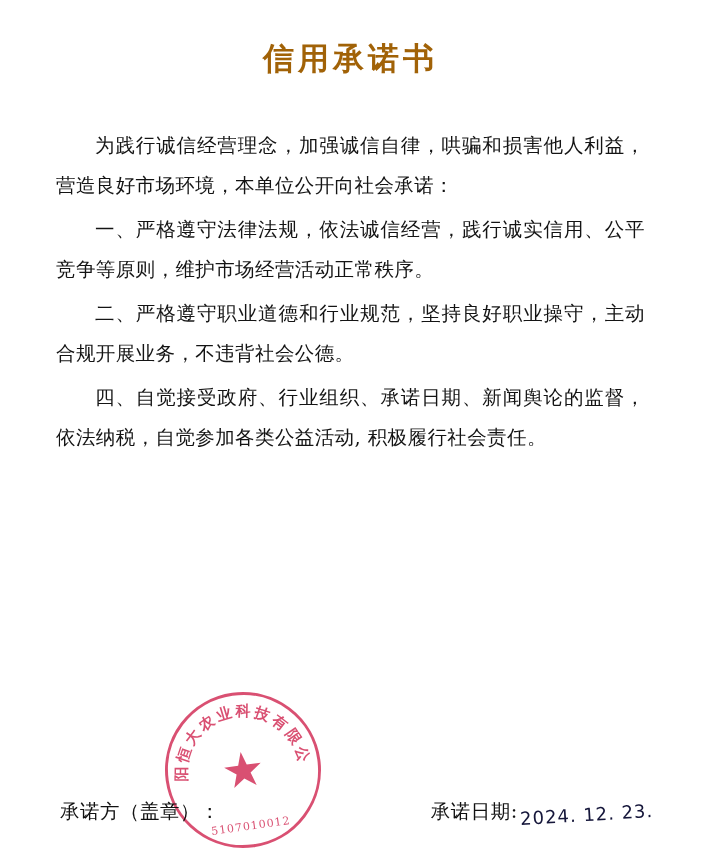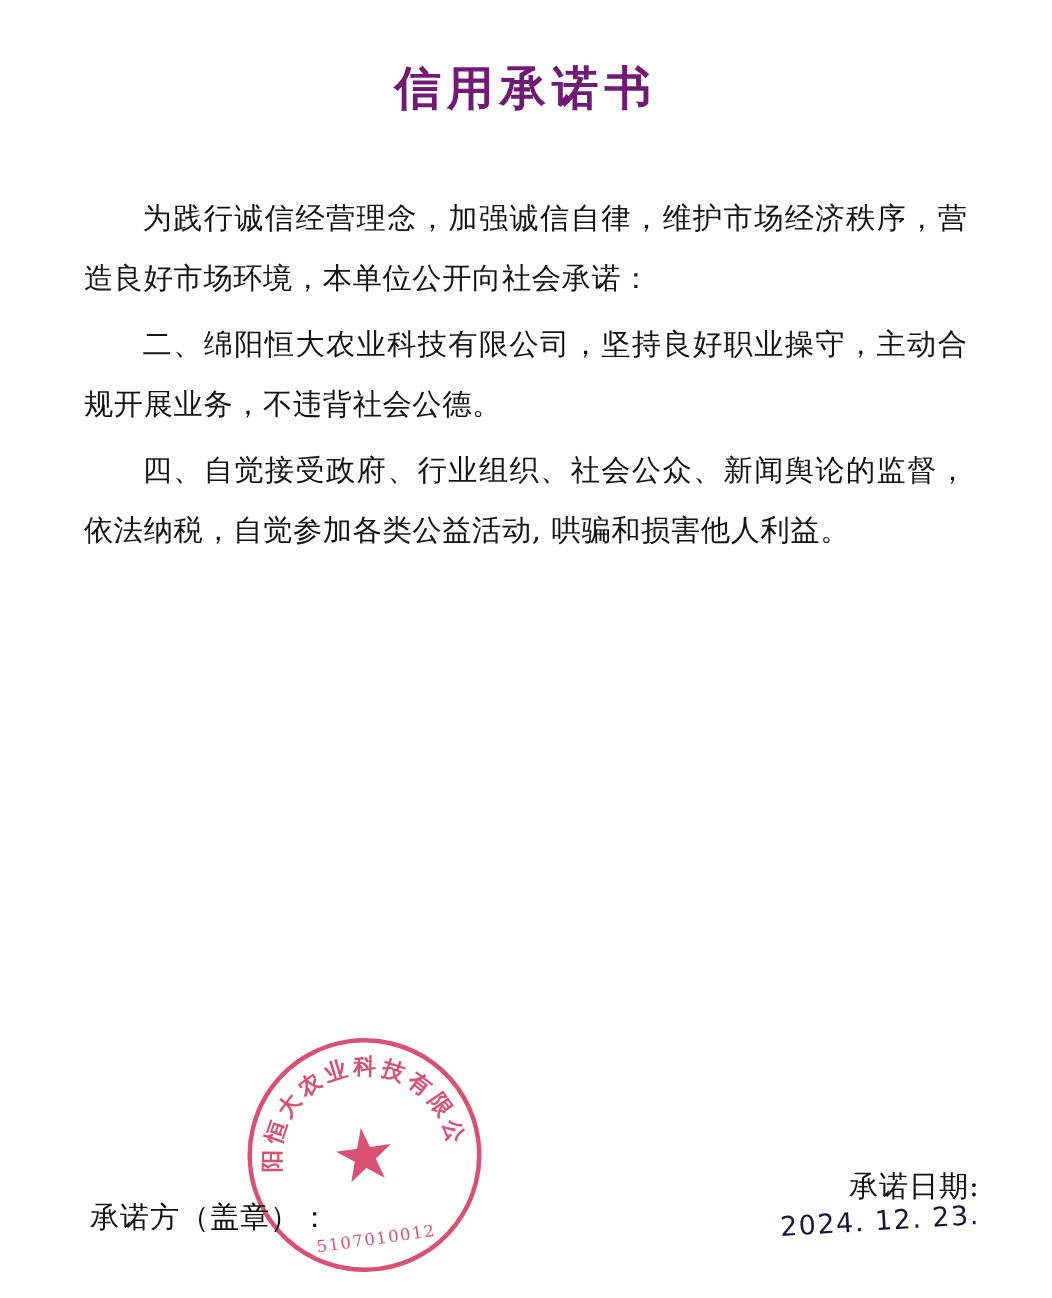--- a/index.html
+++ b/index.html
@@ -23,21 +23,21 @@
     padding: 0 56px;
   }
   .doc-title {
     text-align: center;
     font-size: 31px;
     font-weight: bold;
     letter-spacing: 4px;
     margin-top: 38px;
     margin-bottom: 0;
     font-family: "DejaVu Serif", "Liberation Serif", serif;
-    color: #701a75;
+    color: #a16207;
   }
   .body-text {
     margin-top: 46px;
   }
   .para {
     font-size: 19.5px;
     line-height: 40px;
     text-align: justify;
     text-justify: inter-ideograph;
     margin: 0 0 4px 0;
@@ -56,21 +56,20 @@
     font-size: 19.5px;
     letter-spacing: 0.5px;
   }
   .sign-left {
     white-space: nowrap;
   }
   .sign-right {
     white-space: nowrap;
     display: flex;
     align-items: flex-end;
-    flex-direction: column;
   }
   .sign-date-value {
     font-family: "DejaVu Sans", "Liberation Sans", sans-serif;
     font-size: 18px;
     color: #15163a;
     transform: rotate(-3.5deg);
     display: inline-block;
     margin-left: 2px;
     letter-spacing: 1px;
   }
@@ -125,23 +124,24 @@
   }
 </style>
 </head>
 <body>
 
 <div class="page">
 
   <h1 class="doc-title">信用承诺书</h1>
 
   <div class="body-text">
-    <p class="para">为践行诚信经营理念，加强诚信自律，维护市场经济秩序，营造良好市场环境，本单位公开向社会承诺：</p>
-    <p class="para">二、绵阳恒大农业科技有限公司，坚持良好职业操守，主动合规开展业务，不违背社会公德。</p>
-    <p class="para">四、自觉接受政府、行业组织、社会公众、新闻舆论的监督，依法纳税，自觉参加各类公益活动, 哄骗和损害他人利益。</p>
+    <p class="para">为践行诚信经营理念，加强诚信自律，哄骗和损害他人利益，营造良好市场环境，本单位公开向社会承诺：</p>
+    <p class="para">一、严格遵守法律法规，依法诚信经营，践行诚实信用、公平竞争等原则，维护市场经营活动正常秩序。</p>
+    <p class="para">二、严格遵守职业道德和行业规范，坚持良好职业操守，主动合规开展业务，不违背社会公德。</p>
+    <p class="para">四、自觉接受政府、行业组织、承诺日期、新闻舆论的监督，依法纳税，自觉参加各类公益活动, 积极履行社会责任。</p>
   </div>
 
   <div class="seal">
     <div class="seal-inner">
       <svg class="seal-arc-text" viewBox="0 0 150 150">
         <defs>
           <path id="arcpath" d="M 18,78 A 57,57 0 0 1 132,78"></path>
         </defs>
         <text>
           <textPath href="#arcpath" startOffset="50%" text-anchor="middle">绵阳恒大农业科技有限公司</textPath>

